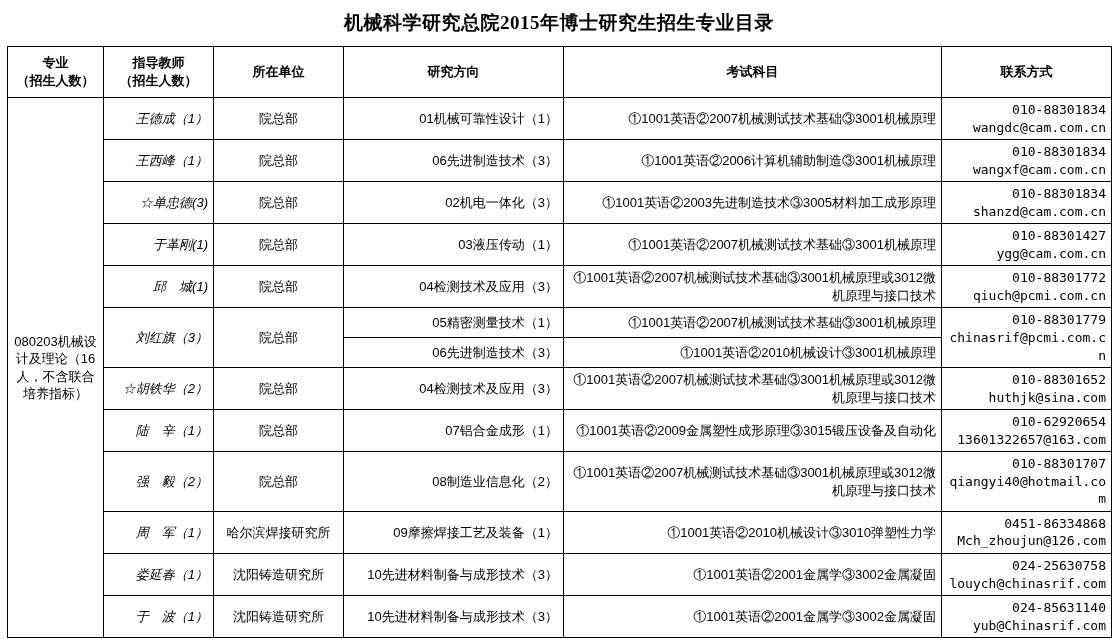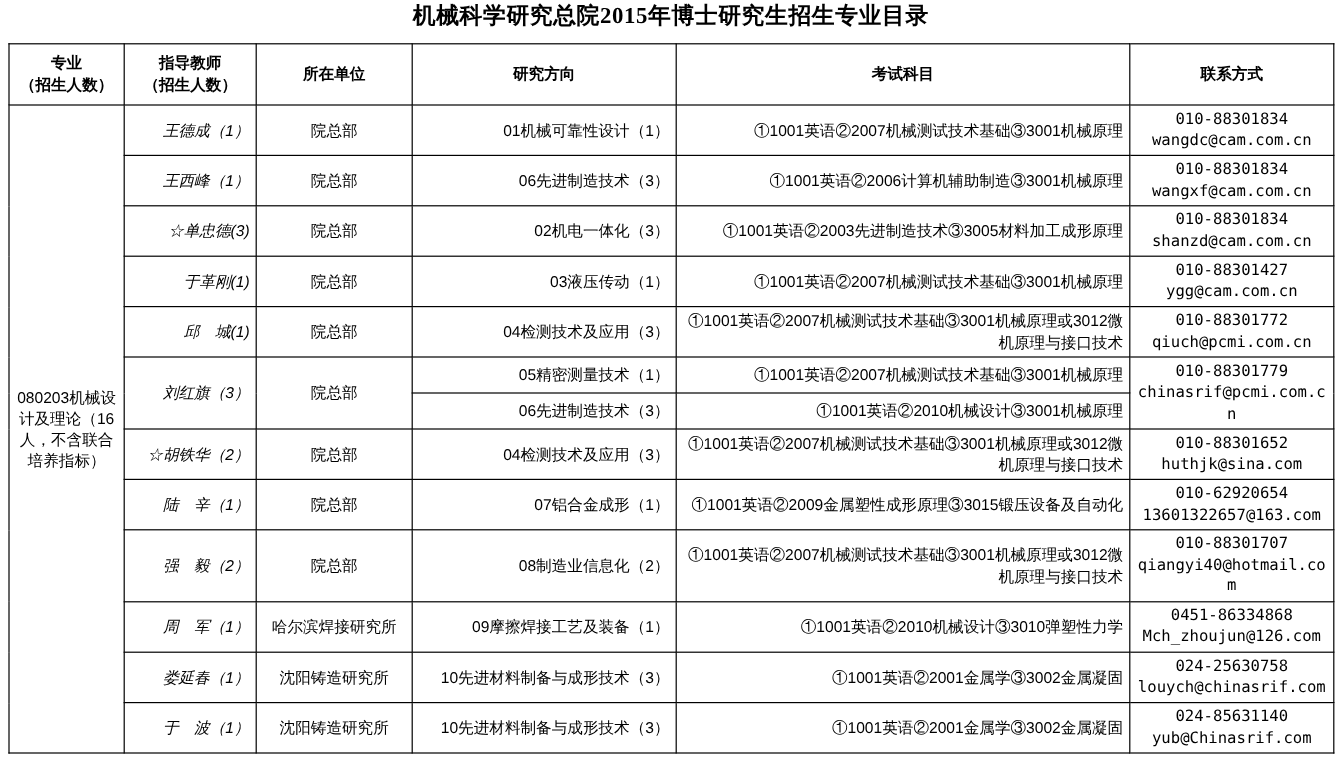--- a/index.html
+++ b/index.html
@@ -18,21 +18,21 @@
     width: 1118px;
     height: 639px;
     position: relative;
     box-sizing: border-box;
   }
   .doc-title {
     text-align: center;
     font-size: 19px;
     font-weight: bold;
     letter-spacing: 0.5px;
-    padding-top: 0;
+    padding-top: 10px;
     padding-bottom: 10px;
     font-family: "Liberation Serif", "DejaVu Serif", serif;
   }
   table.catalog {
     border-collapse: collapse;
     table-layout: fixed;
     width: 1104px;
     margin: 0 7px;
     border: 1px solid #0f766e;
   }
@@ -78,21 +78,21 @@
   td.dir {
     text-align: right;
     font-size: 13px;
   }
   td.exam {
     text-align: right;
     font-size: 12.5px;
     line-height: 1.45;
   }
   td.contact {
-    text-align: center;
+    text-align: right;
     font-size: 12px;
     font-family: "DejaVu Sans Mono", "Liberation Mono", monospace;
     line-height: 1.35;
     padding: 2px 4px;
     word-break: break-all;
     margin-left: 11px;
   }
   .contact-line { display: block; }
 </style>
 </head>

